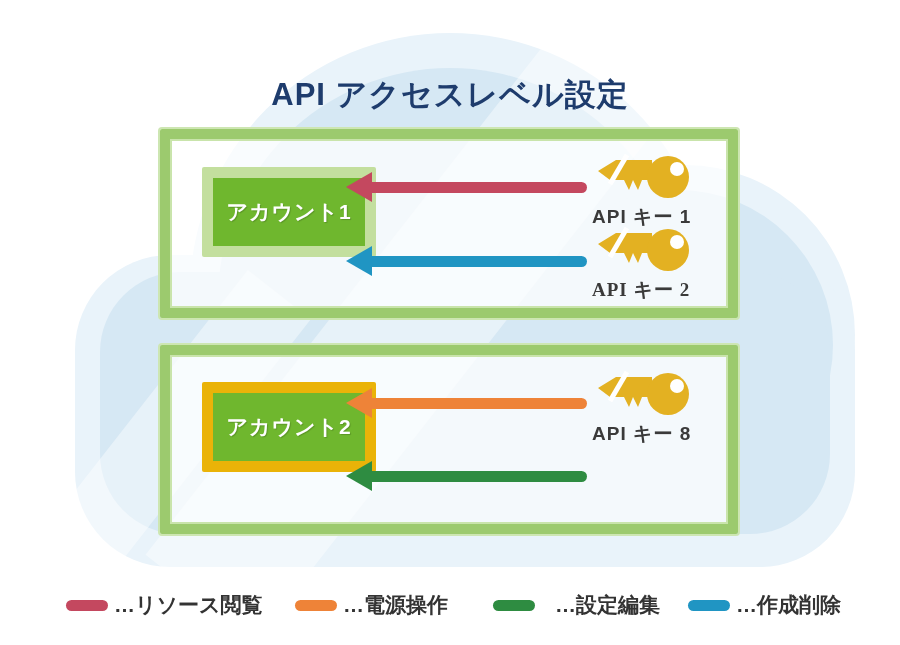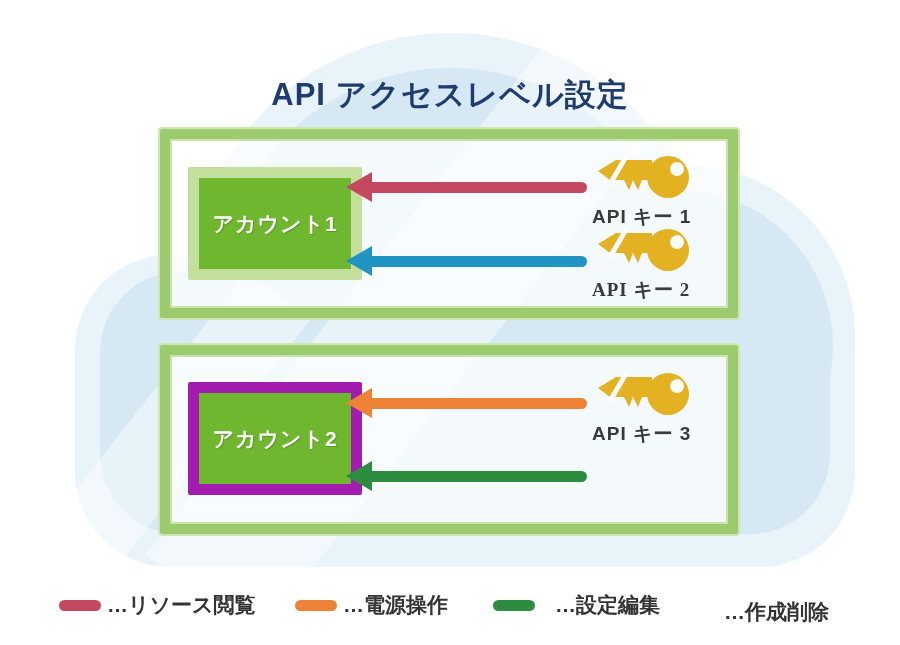--- a/index.html
+++ b/index.html
@@ -25,21 +25,21 @@
          font-size:31px;font-weight:800;letter-spacing:1px;}
 
   
   .panel{position:absolute;left:160px;width:578px;height:189px;box-sizing:border-box;
          background:rgba(255,255,255,0.72);border:10px solid #9CCA6E;border-radius:2px;
          box-shadow:inset 0 0 0 2px #C9E4AB, 0 0 0 2px #CDE6B2;}
   .panel-1{top:129px;}
   .panel-2{top:345px;}
 
   
-  .acct-frame{position:absolute;left:188px;width:174px;height:113px;background:#C3DF9E;border-radius:2px;}
+  .acct-frame{position:absolute;left:202px;width:174px;height:90px;background:#C3DF9E;border-radius:2px;}
   .acct-frame-1{top:167px;}
   .acct-frame-2{top:382px;}
   .acct-box{position:absolute;left:11px;top:11px;right:11px;bottom:11px;
             display:flex;align-items:center;justify-content:center;
             color:#fff;font-size:21px;font-weight:700;letter-spacing:1px;
             text-shadow:1px 1px 1px rgba(0,0,0,0.18);}
 
   
   .arrow{position:absolute;left:346px;width:241px;height:30px;}
   .arrow .head{position:absolute;left:0;top:0;width:0;height:0;
@@ -50,21 +50,21 @@
   .arrow-1{top:172px;} .arrow-2{top:246px;} .arrow-3{top:388px;} .arrow-4{top:461px;}
 
   
   .keygroup{position:absolute;left:592px;width:104px;}
   .kg-1{top:151px;} .kg-2{top:224px;font-family:Liberation Serif, serif;} .kg-3{top:368px;} .kg-4{top:441px;}
   .keygroup svg{display:block;margin:0 auto;}
   .keylabel{margin-top:1px;font-size:19px;font-weight:700;color:#3A3A3A;letter-spacing:1px;white-space:nowrap;}
 
   
   .legend-item{position:absolute;top:592px;height:26px;display:flex;align-items:center;gap:6px;}
-  .lg-1{left:59px;} .lg-2{left:295px;justify-content:space-between;} .lg-3{left:493px;gap:20px;} .lg-4{left:724px;flex-direction:column;}
+  .lg-1{left:66px;} .lg-2{left:295px;justify-content:space-between;} .lg-3{left:493px;gap:20px;} .lg-4{left:688px;}
   .legend-bar{width:42px;height:11px;border-radius:6px;}
   .legend-label{font-size:21px;font-weight:600;color:#333;white-space:nowrap;}
 </style>
 </head>
 <body>
 
 <div class="stage">
 
   <div class="cloud c-outer o1"></div>
   <div class="cloud c-outer o2"></div>
@@ -108,42 +108,42 @@
       <path d="M2,20 L20,9 L56,9 L56,29 L46,29 L42,39 L37,29 L33,39 L28,29 L14,29 Z"></path>
       <path d="M14,33 L31,4" stroke="#FFFFFF" stroke-width="5" fill="none"></path>
       <circle cx="72" cy="26" r="21"></circle>
       <circle cx="81" cy="18" r="7" fill="#FFFFFF"></circle>
     </svg>
     <div class="keylabel">API キー 2</div>
   </div>
 
   <div class="panel panel-2"></div>
 
-  <div class="acct-frame acct-frame-2" style="background: #a21caf;">
+  <div class="acct-frame acct-frame-2" style="background: #eab308;">
     <div class="acct-box" style="background: rgb(111, 183, 46);">アカウント2</div>
   </div>
 
   <div class="arrow arrow-3">
     <span class="head" style="border-right-color: rgb(238, 131, 56);"></span>
     <span class="shaft" style="background: rgb(238, 131, 56);"></span>
   </div>
 
   <div class="arrow arrow-4">
     <span class="head" style="border-right-color: rgb(46, 140, 65);"></span>
     <span class="shaft" style="background: rgb(46, 140, 65);"></span>
   </div>
 
   <div class="keygroup kg-3">
     <svg width="96" height="52" viewBox="0 0 96 52" style="fill: rgb(227, 177, 34);">
       <path d="M2,20 L20,9 L56,9 L56,29 L46,29 L42,39 L37,29 L33,39 L28,29 L14,29 Z"></path>
       <path d="M14,33 L31,4" stroke="#FFFFFF" stroke-width="5" fill="none"></path>
       <circle cx="72" cy="26" r="21"></circle>
       <circle cx="81" cy="18" r="7" fill="#FFFFFF"></circle>
     </svg>
-    <div class="keylabel">API キー 3</div>
+    <div class="keylabel">API キー 8</div>
   </div>
 
 
   <div class="legend-item lg-1">
     <span class="legend-bar" style="background: rgb(196, 72, 95);"></span>
     <span class="legend-label">…リソース閲覧</span>
   </div>
   <div class="legend-item lg-2">
     <span class="legend-bar" style="background: rgb(238, 131, 56);"></span>
     <span class="legend-label">…電源操作</span>

